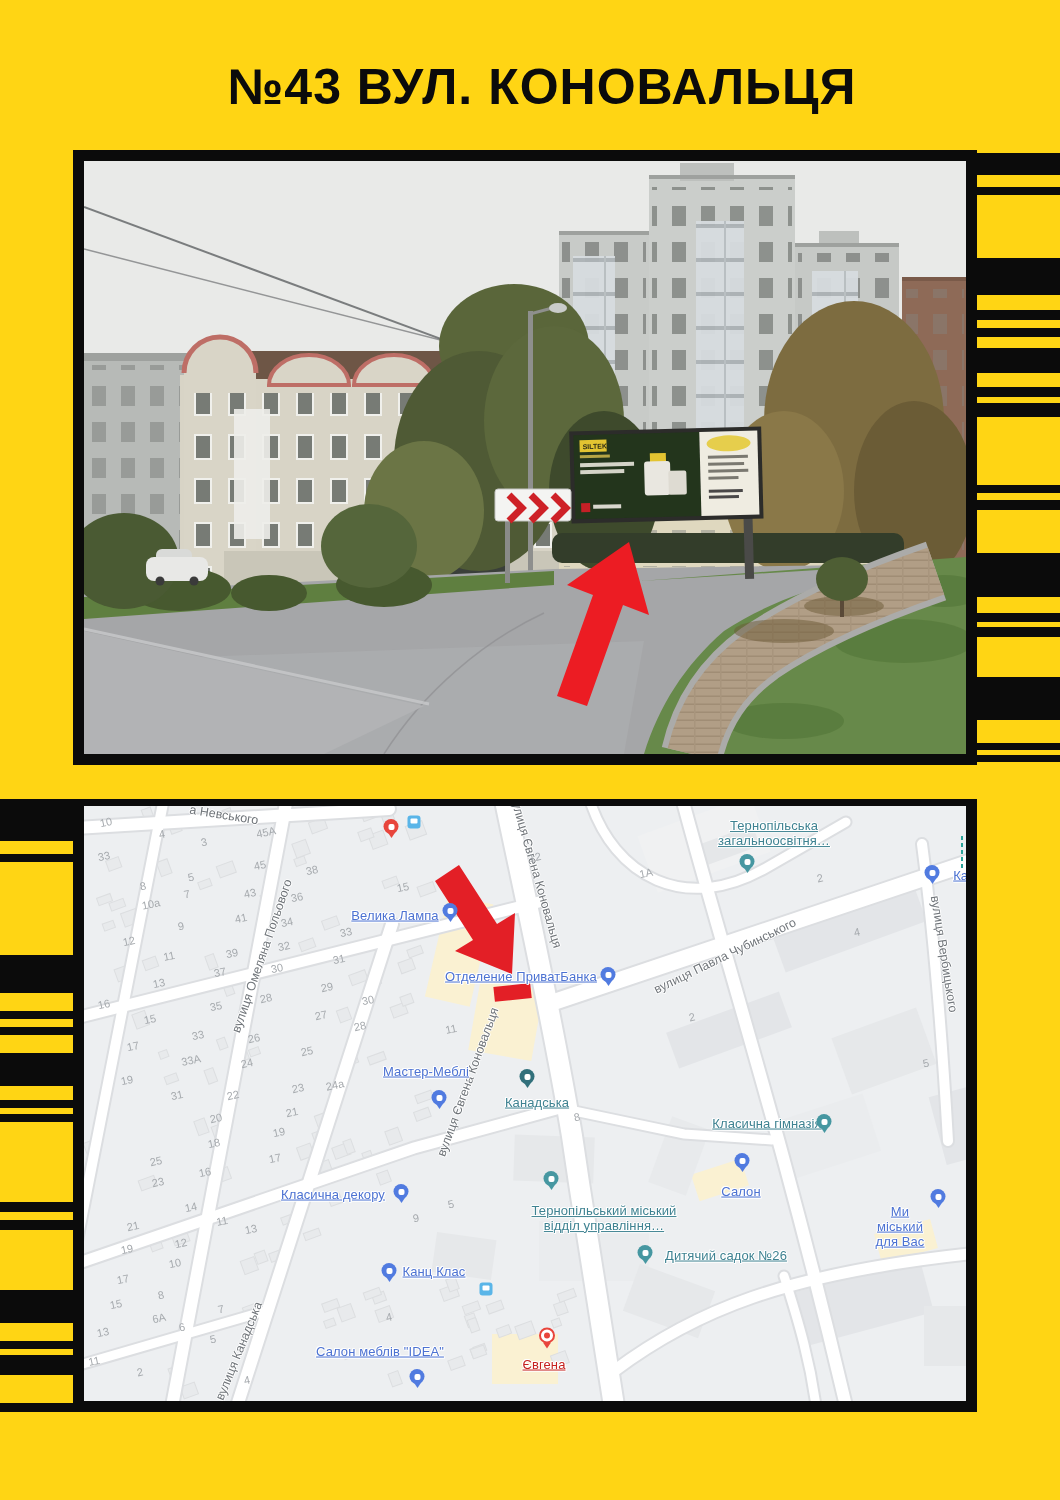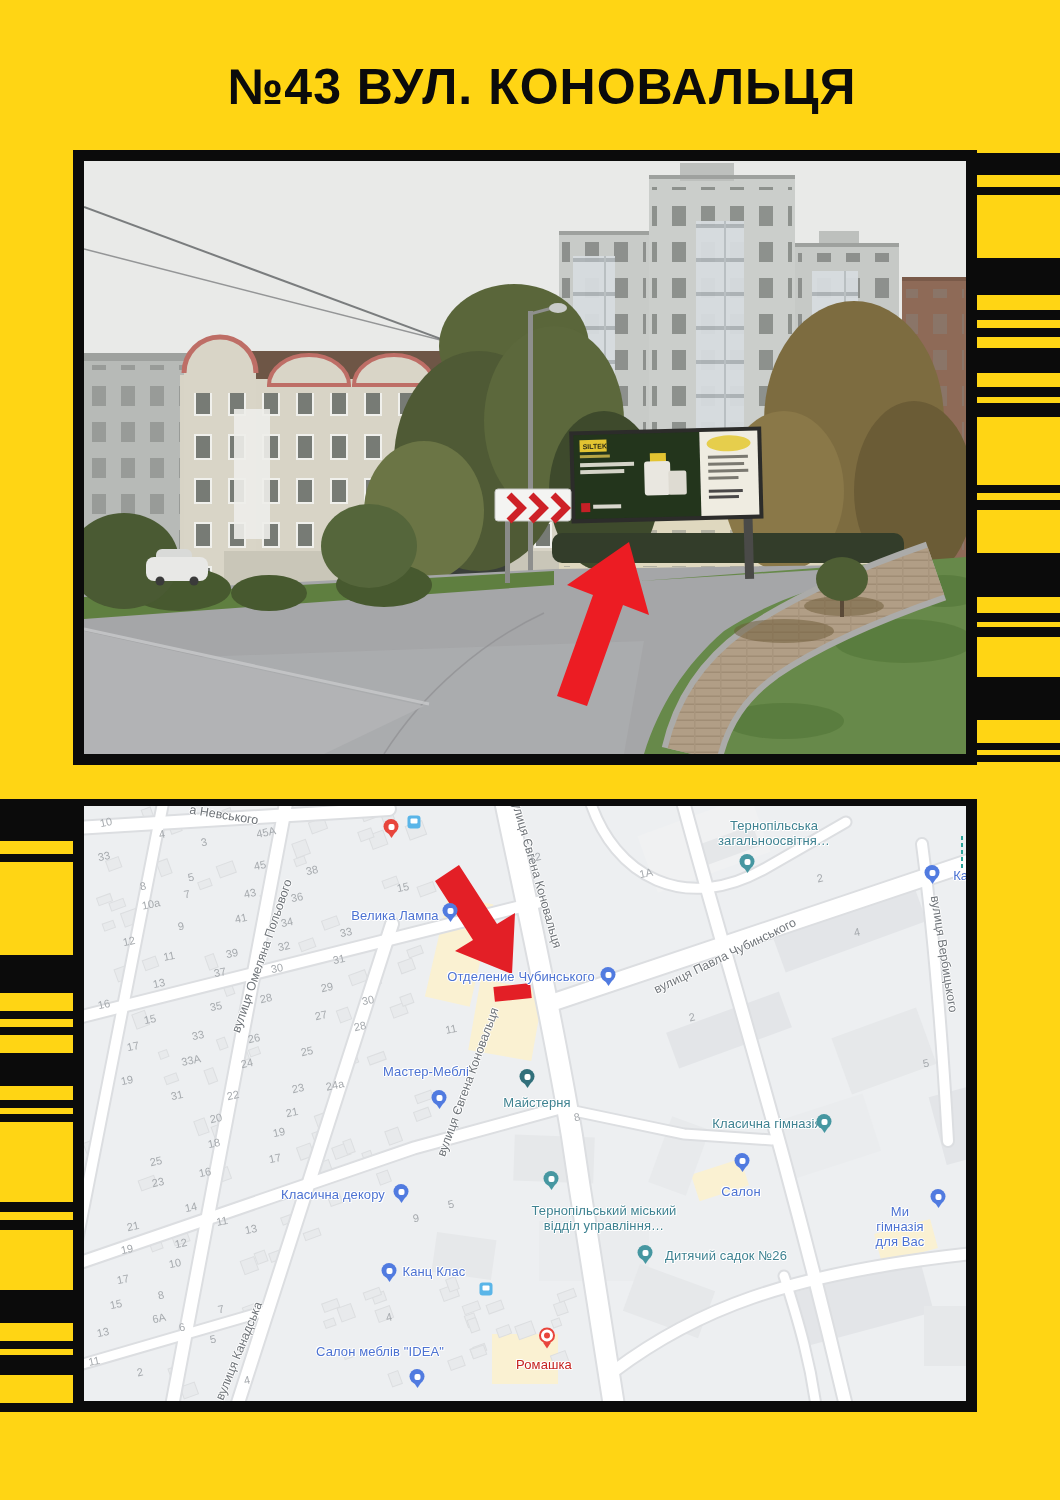--- a/index.html
+++ b/index.html
@@ -13,21 +13,21 @@
   .viewport{position:relative;width:100%;height:100%;overflow:hidden;background:#EDEFF1;}
   svg{display:block;}
   .stripes{position:absolute;overflow:hidden;}
   .stripes-right{left:975px;top:153px;width:85px;height:637px;}
   .stripes-left{left:0;top:799px;width:76px;height:613px;}
   .stripe{width:100%;}
   
   .map-overlay{position:absolute;inset:0;}
   .poi{position:absolute;transform:translate(-50%,-50%);font:500 13px/1.15 "Liberation Sans",sans-serif;
     white-space:pre-line;text-align:center;letter-spacing:.1px;
-    text-shadow:0 1px 0 #fff,0 -1px 0 #fff,1px 0 0 #fff,-1px 0 0 #fff,1px 1px 0 #fff,-1px -1px 0 #fff;}
+    text-shadow:0 1px 0 #fff,0 -1px 0 #fff,1px 0 0 #fff,-1px 0 0 #fff,1px 1px 0 #fff,-1px -1px 0 #fff;text-decoration:underline;}
   .poi-blue{color:#4C72D2;} .poi-teal{color:#3E8291;} .poi-red{color:#C5221F;}
   .street{position:absolute;font:400 12.5px "Liberation Sans",sans-serif;color:#70757A;white-space:nowrap;
     text-shadow:0 1px 0 #fff,0 -1px 0 #fff,1px 0 0 #fff,-1px 0 0 #fff;}
   .num{position:absolute;transform:translate(-50%,-50%) rotate(-12deg);font:400 11px "Liberation Sans",sans-serif;color:#A6AAAE;}
   .pin{position:absolute;width:15px;height:15px;border-radius:50%;transform:translate(-50%,-60%);z-index:3;}
   .pin::after{content:"";position:absolute;left:50%;top:12.5px;transform:translateX(-50%);
     border:4px solid transparent;border-top:6px solid;border-top-color:inherit;}
   .pin::before{content:"";position:absolute;left:50%;top:50%;width:6px;height:6px;background:#fff;
     border-radius:2px;transform:translate(-50%,-50%);z-index:1;}
   .pin-shop,.pin-bank,.pin-cart{background:#517BE0;border-top-color:#517BE0;}
@@ -452,49 +452,49 @@
       <div class="map-overlay" id="map-overlay">
           <div class="street" style="left: 140px; top: 9px; transform: translate(-50%, -50%) rotate(9deg);">а Невського</div>
           <div class="street" style="left: 178px; top: 150px; transform: translate(-50%, -50%) rotate(-71deg);">вулиця Омеляна Польового</div>
           <div class="street" style="left: 452px; top: 66px; transform: translate(-50%, -50%) rotate(74deg);">вулиця Євгена Коновальця</div>
           <div class="street" style="left: 384px; top: 276px; transform: translate(-50%, -50%) rotate(-70deg);">вулиця Євгена Коновальця</div>
           <div class="street" style="left: 641px; top: 150px; transform: translate(-50%, -50%) rotate(-26deg);">вулиця Павла Чубинського</div>
           <div class="street" style="left: 860px; top: 148px; transform: translate(-50%, -50%) rotate(81deg);">вулиця Вербицького</div>
           <div class="street" style="left: 155px; top: 545px; transform: translate(-50%, -50%) rotate(-68deg);">вулиця Канадська</div>
           <div class="poi poi-blue" style="left: 311px; top: 110px;">Велика Лампа</div>
           <div class="pin pin-shop" style="left: 366px; top: 106px;"></div>
-          <div class="poi poi-blue" style="left: 437px; top: 171px;">Отделение Чубинського</div>
+          <div class="poi poi-blue" style="left: 437px; top: 171px;">Отделение ПриватБанка</div>
           <div class="pin pin-bank" style="left: 524px; top: 170px;"></div>
           <div class="poi poi-teal" style="left: 690px; top: 28px;">Тернопільська
 загальноосвітня…</div>
           <div class="pin pin-school" style="left: 663px; top: 57px;"></div>
           <div class="poi poi-blue" style="left: 884px; top: 70px;">Кана</div>
           <div class="pin pin-shop" style="left: 848px; top: 68px;"></div>
           <div class="poi poi-blue" style="left: 342px; top: 266px; text-align: center;">Мастер-Меблі</div>
           <div class="pin pin-shop" style="left: 355px; top: 293px;"></div>
-          <div class="poi poi-teal" style="left: 453px; top: 297px;">Майстерня</div>
+          <div class="poi poi-teal" style="left: 453px; top: 297px;">Канадська</div>
           <div class="pin pin-post" style="left: 443px; top: 272px;"></div>
           <div class="poi poi-blue" style="left: 249px; top: 389px;">Класична декору</div>
           <div class="pin pin-shop" style="left: 317px; top: 387px;"></div>
           <div class="poi poi-blue" style="left: 350px; top: 466px;">Канц Клас</div>
           <div class="pin pin-shop" style="left: 305px; top: 466px;"></div>
           <div class="poi poi-blue" style="left: 296px; top: 546px;">Салон меблів "IDEA"</div>
           <div class="pin pin-shop" style="left: 333px; top: 572px;"></div>
-          <div class="poi poi-red" style="left: 460px; top: 559px;">Ромашка</div>
+          <div class="poi poi-red" style="left: 460px; top: 559px;">Євгена</div>
           <div class="pin pin-flower" style="left: 463px; top: 531px;"></div>
           <div class="poi poi-teal" style="left: 683px; top: 318px;">Класична гімназія</div>
           <div class="pin pin-school" style="left: 740px; top: 317px;"></div>
           <div class="poi poi-blue" style="left: 657px; top: 386px;">Салон</div>
           <div class="pin pin-shop" style="left: 658px; top: 356px;"></div>
           <div class="poi poi-teal" style="left: 520px; top: 413px;">Тернопільський міський
 відділ управління…</div>
           <div class="pin pin-civic" style="left: 467px; top: 374px;"></div>
           <div class="poi poi-teal" style="left: 642px; top: 450px;">Дитячий садок №26</div>
           <div class="pin pin-kinder" style="left: 561px; top: 448px;"></div>
-          <div class="poi poi-blue" style="left: 816px; top: 421px;">Ми гімназія для Вас</div>
+          <div class="poi poi-blue" style="left: 816px; top: 421px;">Ми міський для Вас</div>
           <div class="pin pin-cart" style="left: 854px; top: 392px;"></div>
           <div class="pin pin-red" style="left: 307px; top: 22px;"></div>
           <div class="bus" style="left: 330px; top: 16px;"></div>
           <div class="bus" style="left: 402px; top: 483px;"></div>
           <div class="num" style="left: 22px; top: 16px;">10</div>
           <div class="num" style="left: 78px; top: 28px;">4</div>
           <div class="num" style="left: 20px; top: 50px;">33</div>
           <div class="num" style="left: 120px; top: 36px;">3</div>
           <div class="num" style="left: 182px; top: 26px;">45А</div>
           <div class="num" style="left: 176px; top: 59px;">45</div>

